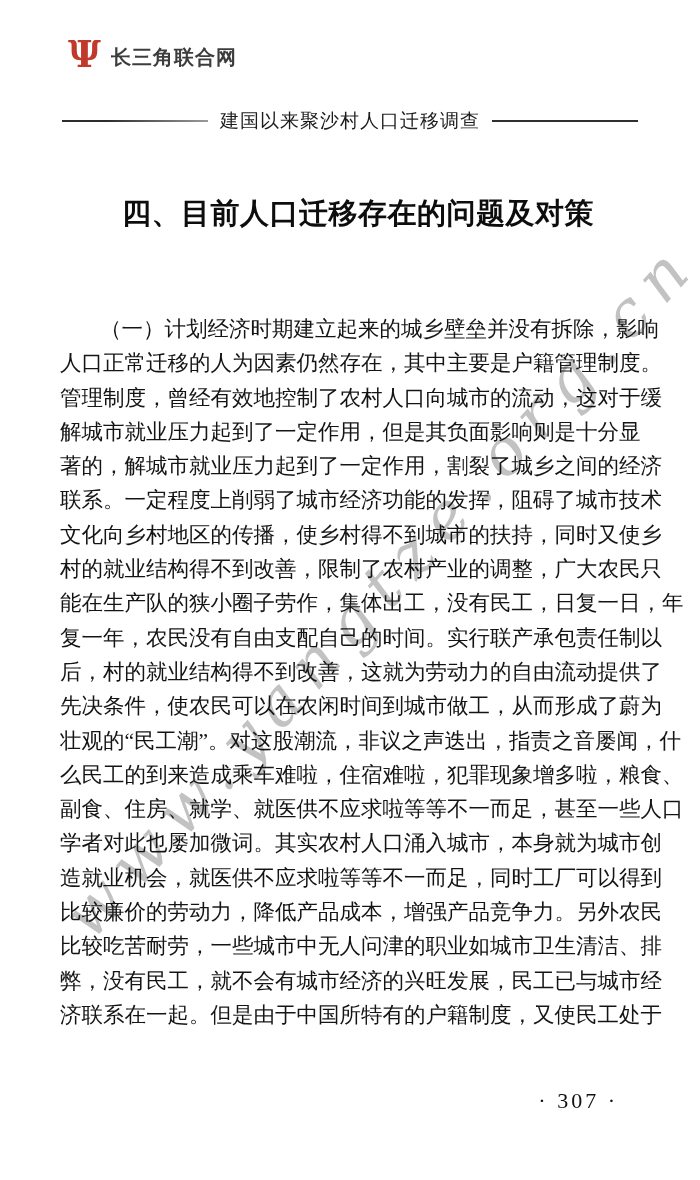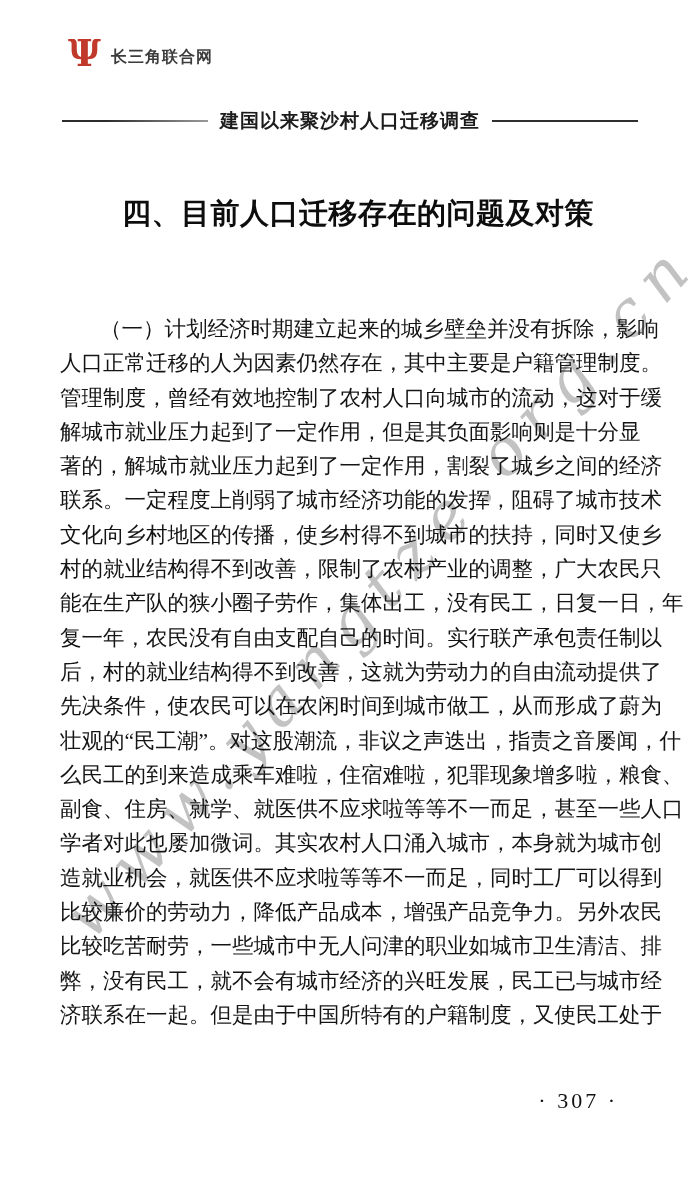--- a/index.html
+++ b/index.html
@@ -11,34 +11,34 @@
   }
   
   .masthead{position:absolute;top:34px;left:68px;display:flex;align-items:center;gap:10px;}
   .logo-glyph{
     font-family:"DejaVu Serif",serif;font-weight:bold;
     font-size:36px;line-height:36px;color:var(--logo-red,#c0392b);
     transform:scaleY(1.05);
   }
   .logo-text{
     font-family:"DejaVu Sans","Liberation Sans",sans-serif;
-    font-size:16px;font-weight:bold;color:#3c3c3c;letter-spacing:1px;
+    font-size:20px;font-weight:bold;color:#3c3c3c;letter-spacing:1px;
     padding-top:10px;
   }
   
   .running-head{
     position:absolute;top:108px;left:62px;right:62px;
     display:flex;align-items:center;
   }
   .rule{flex:1;height:2px;}
   .rule-left{background:linear-gradient(to right,#2c2c2c 0 30%,#9a9a9a 100%);}
   .rule-right{background:#2f2f2f;}
   .running-title{
     font-size:19px;letter-spacing:1px;color:#1c1c1c;
-    padding:0 12px;white-space:nowrap;font-weight:bold;
+    padding:0 12px;white-space:nowrap;
   }
   
   .chapter-title{
     position:absolute;top:186px;left:0;width:100%;
     margin:8px;text-align:center;
     font-family:Liberation Serif, serif;
     font-size:29px;font-weight:bold;letter-spacing:0.5px;color:#0d0d0d;
   }
   
   .article-body{

